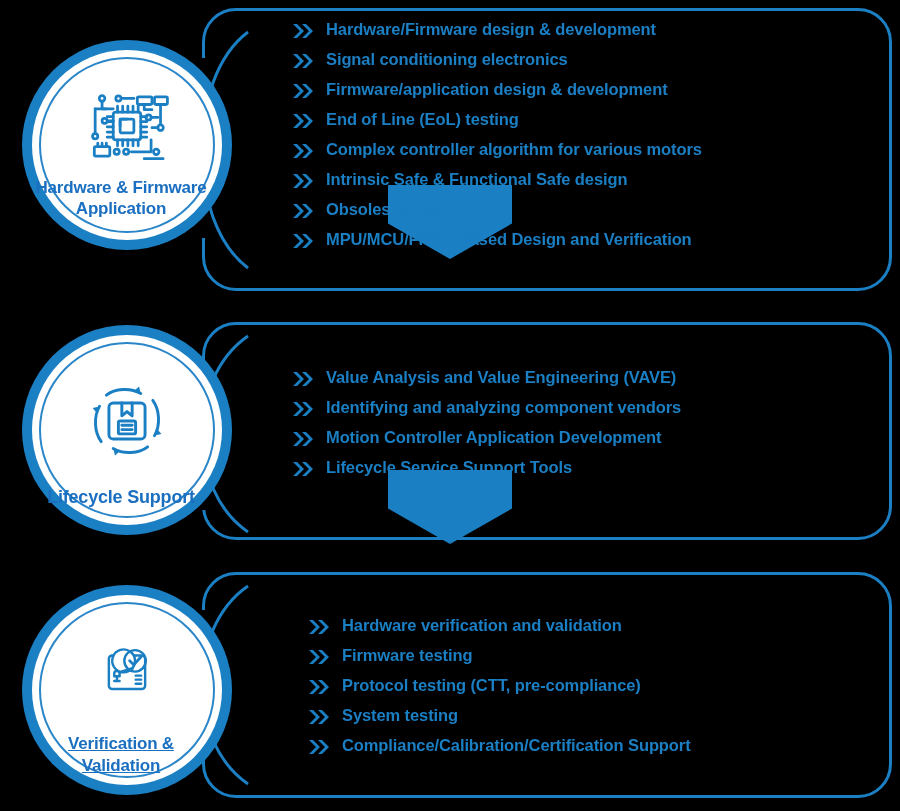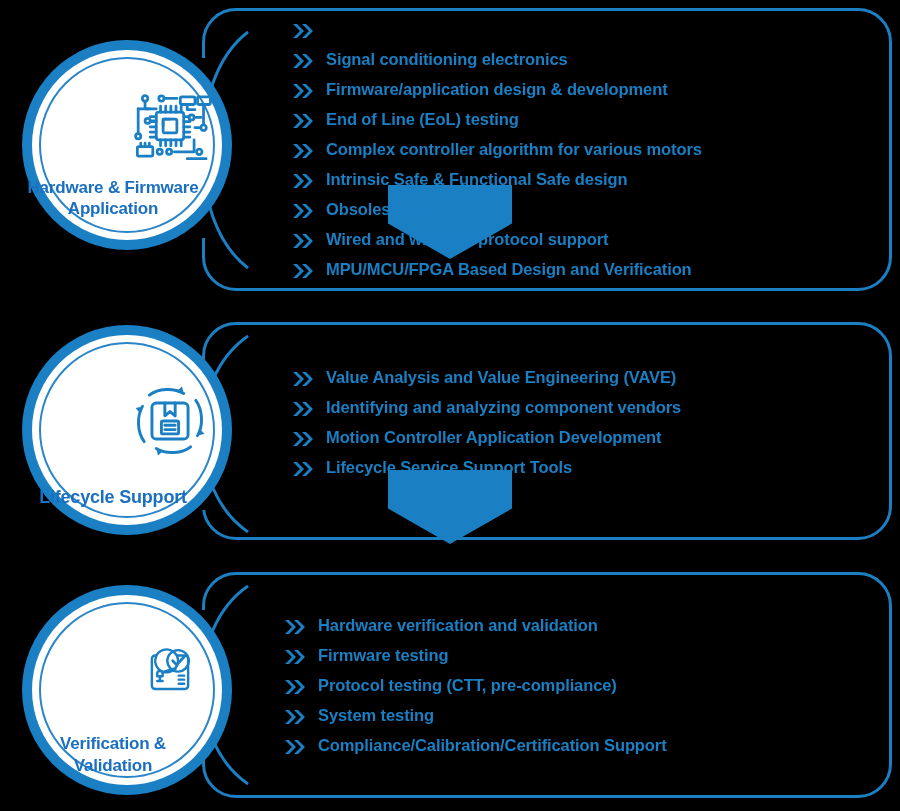--- a/index.html
+++ b/index.html
@@ -46,21 +46,21 @@
     border-radius:50%;
     background:#fff;
   }
   .disc{
     position:absolute;inset:17px;
     border-radius:50%;
     background:#fff;
     border:2px solid #2a86c8;
     box-sizing:border-box;
     display:flex;flex-direction:column;
-    align-items:flex-end;justify-content:flex-start;
+    align-items:center;justify-content:flex-start;
   }
 
   
   .tail{
     position:absolute;
     left:50%;transform:translateX(-50%);
     width:124px;height:74px;
     background:#1b7fc4;
     clip-path:polygon(0 0,100% 0,100% 52%,50% 100%,0 52%);
   }
@@ -80,27 +80,27 @@
     width:200px;
     margin-left:-12px;
     text-align:center;
     color:#1b6fc0;
     font-size:17px;
     font-weight:bold;
     line-height:1.26;
     letter-spacing:-0.2px;
   }
   #sec2 .badge-label{font-size:18px;margin-top:22px;}
-  #sec3 .badge-label{font-size:17px;margin-top:28px;}
+  #sec3 .badge-label{font-size:17px;margin-top:28px;text-decoration:underline;}
 
   
   .list{position:absolute;}
   #sec1 .list{left:292px;top:20px;}
   #sec2 .list{left:292px;top:68px;}
-  #sec3 .list{left:284px;top:56px;text-decoration:underline;}
+  #sec3 .list{left:308px;top:56px;text-decoration:underline;}
 
   .item{
     display:flex;align-items:flex-start;
     margin-bottom:9px;
     white-space:nowrap;
   }
   .chev{
     width:22px;height:20px;flex:0 0 22px;
     margin-top:1px;
   }
@@ -170,20 +170,21 @@
         </svg>
         <div class="badge-label"><span>Hardware &amp; Firmware</span><br><span>Application</span></div>
       </div>
     </div>
 
     <div class="list">
       <div class="item">
         <svg class="chev" viewBox="0 0 22 20">
             <path d="M1 3 L8 10 L1 17 L5 17 L12 10 L5 3 Z M10 3 L17 10 L10 17 L14 17 L21 10 L14 3 Z" fill="#1b7fc4"></path>
           </svg>
+        <span class="item-text">Hardware/Firmware design &amp; development</span>
       </div>
       <div class="item">
         <svg class="chev" viewBox="0 0 22 20">
             <path d="M1 3 L8 10 L1 17 L5 17 L12 10 L5 3 Z M10 3 L17 10 L10 17 L14 17 L21 10 L14 3 Z" fill="#1b7fc4"></path>
           </svg>
         <span class="item-text">Signal conditioning electronics</span>
       </div>
       <div class="item">
         <svg class="chev" viewBox="0 0 22 20">
             <path d="M1 3 L8 10 L1 17 L5 17 L12 10 L5 3 Z M10 3 L17 10 L10 17 L14 17 L21 10 L14 3 Z" fill="#1b7fc4"></path>
@@ -206,26 +207,20 @@
         <svg class="chev" viewBox="0 0 22 20">
             <path d="M1 3 L8 10 L1 17 L5 17 L12 10 L5 3 Z M10 3 L17 10 L10 17 L14 17 L21 10 L14 3 Z" fill="#1b7fc4"></path>
           </svg>
         <span class="item-text">Intrinsic Safe &amp; Functional Safe design</span>
       </div>
       <div class="item">
         <svg class="chev" viewBox="0 0 22 20">
             <path d="M1 3 L8 10 L1 17 L5 17 L12 10 L5 3 Z M10 3 L17 10 L10 17 L14 17 L21 10 L14 3 Z" fill="#1b7fc4"></path>
           </svg>
         <span class="item-text">Obsolescence</span>
-      </div>
-      <div class="item">
-        <svg class="chev" viewBox="0 0 22 20">
-            <path d="M1 3 L8 10 L1 17 L5 17 L12 10 L5 3 Z M10 3 L17 10 L10 17 L14 17 L21 10 L14 3 Z" fill="#1b7fc4"></path>
-          </svg>
-        <span class="item-text">Wired and wireless protocol support</span>
       </div>
       <div class="item">
         <svg class="chev" viewBox="0 0 22 20">
             <path d="M1 3 L8 10 L1 17 L5 17 L12 10 L5 3 Z M10 3 L17 10 L10 17 L14 17 L21 10 L14 3 Z" fill="#1b7fc4"></path>
           </svg>
         <span class="item-text">MPU/MCU/FPGA Based Design and Verification</span>
       </div>
     </div>
   </div>
 

